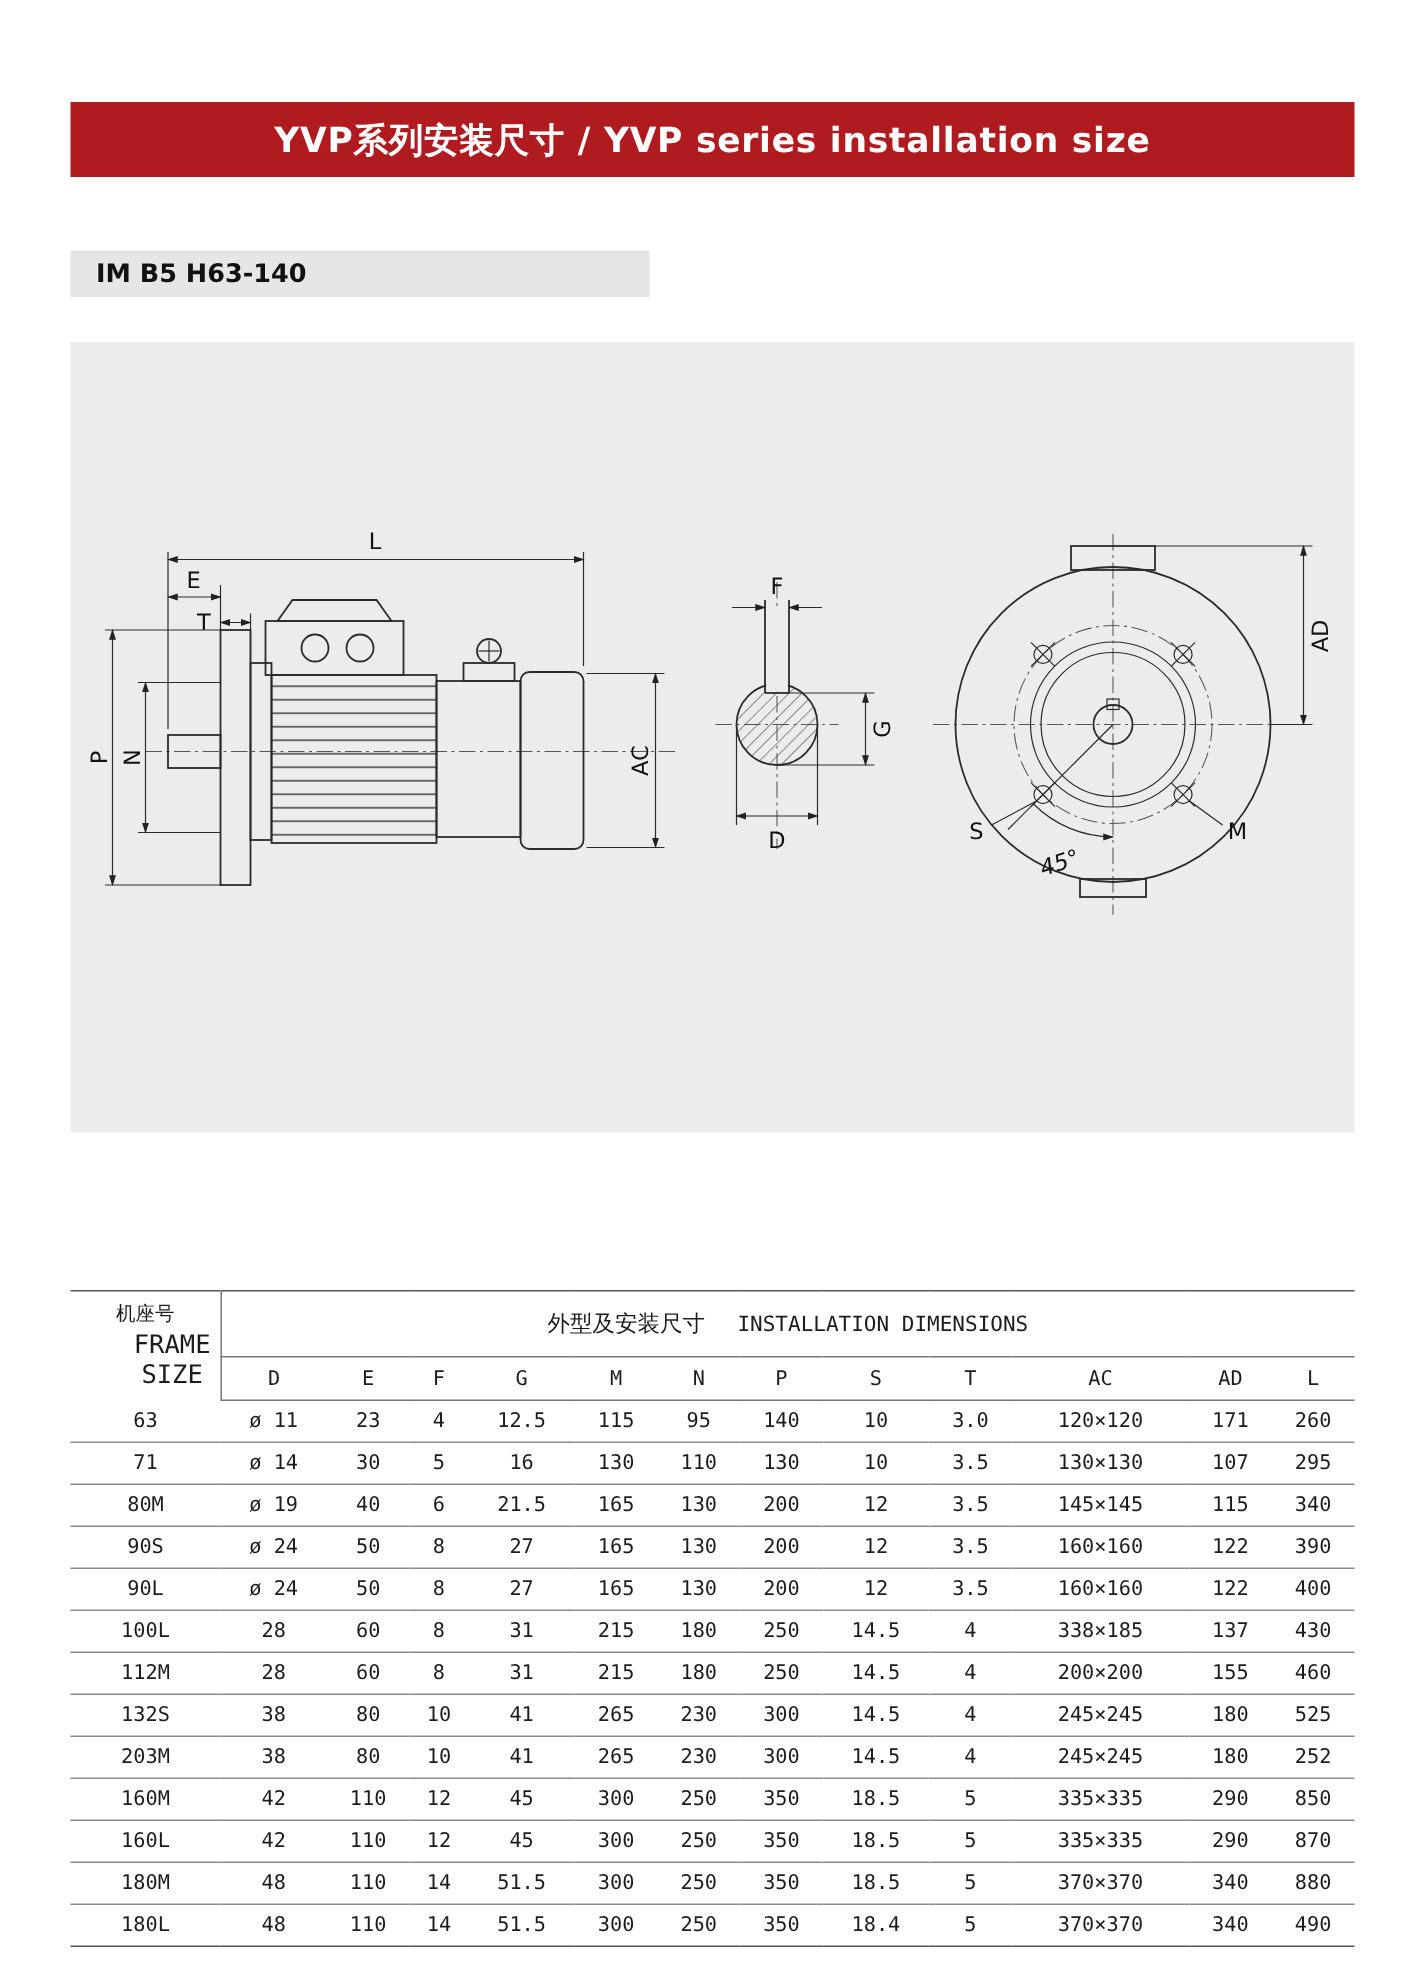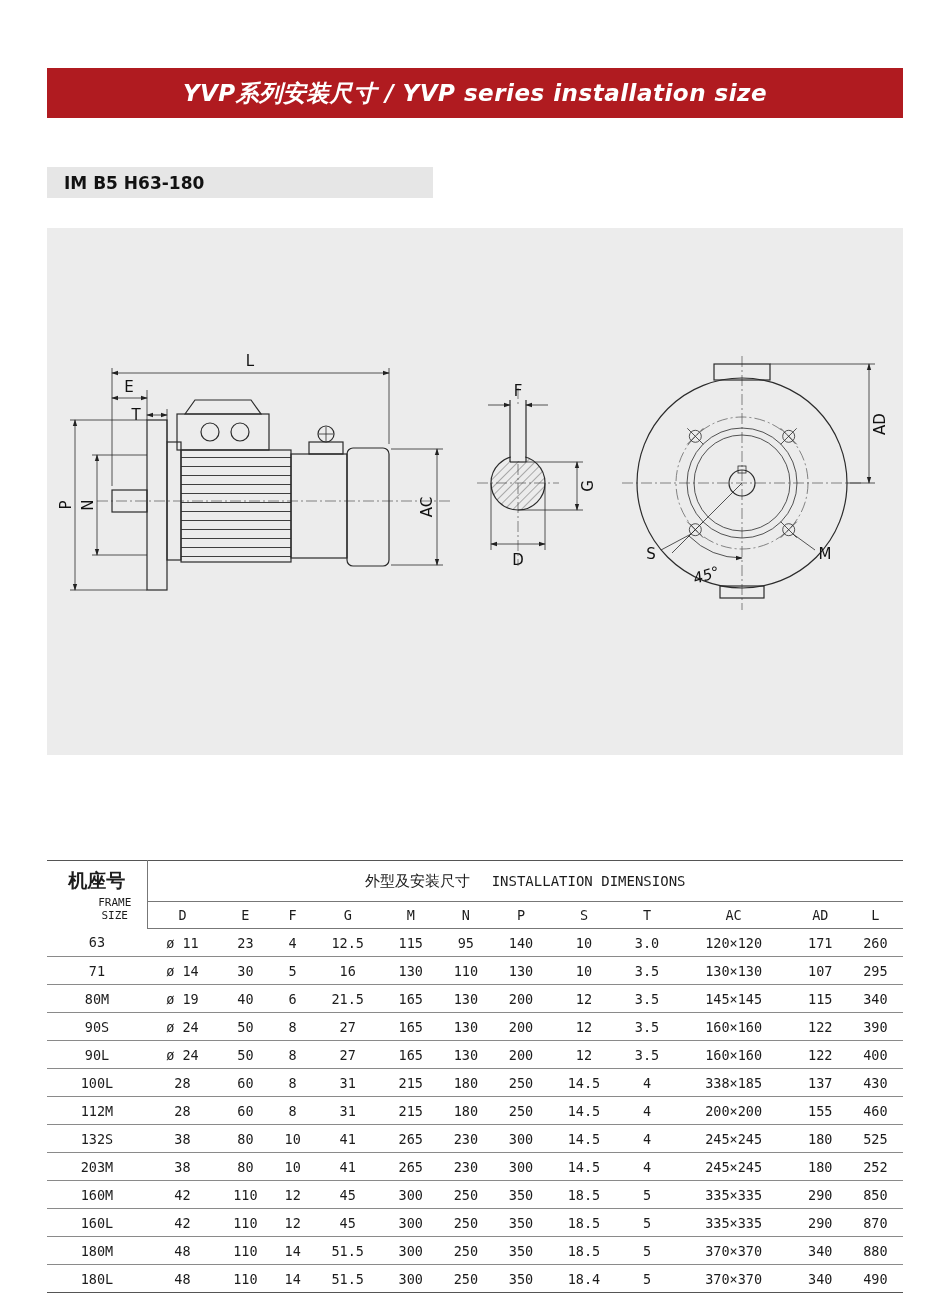--- a/index.html
+++ b/index.html
@@ -4,21 +4,21 @@
 <style>
   * { margin:0; padding:0; box-sizing:border-box; }
   html,body { background:#ffffff; }
   body { width:950px; height:1307px; font-family:"DejaVu Sans", sans-serif; position:relative; overflow:hidden; }
   .page { position:relative; width:950px; height:1307px; background:#ffffff; }
 
   .banner {
     position:absolute; left:47px; top:68px; width:856px; height:50px;
     background:#b01b20; color:#ffffff;
     display:flex; align-items:center; justify-content:center;
-    font-size:23px; font-weight:bold; letter-spacing:0.5px;font-style:italic;
+    font-size:23px; font-weight:bold; letter-spacing:0.5px;
   }
 
   .section-label {
     position:absolute; left:47px; top:167px; width:386px; height:31px;
     background:#e6e6e6; display:flex; align-items:center;
     padding-left:17px; font-size:17px; font-weight:bold; color:#111111;
   }
 
   .drawing-box {
     position:absolute; left:47px; top:228px; width:856px; height:527px;
@@ -33,40 +33,40 @@
   .dimtext { font-family:"DejaVu Sans", sans-serif; font-size:15px; fill:#111111; }
 
   .dim-table-wrap { position:absolute; left:47px; top:860px; width:856px; }
   table.dims {
     width:100%; border-collapse:collapse;
     font-family:"DejaVu Sans Mono", monospace; color:#1c1c1c;
     border-top:1.4px solid #555; border-bottom:1.4px solid #555;
   }
   table.dims th, table.dims td { font-weight:normal; text-align:center; vertical-align:middle; }
   th.frame-head { border-right:1px solid #777; width:100px; padding:6px 4px; }
-  th.frame-head .zh { display:block; font-size:19px; font-family:"DejaVu Sans", sans-serif;font-weight:bold; }
-  th.frame-head .en { display:block; font-size:11px; margin-top:2px;margin-left:36px; }
+  th.frame-head .zh { display:block; font-size:13px; font-family:"DejaVu Sans", sans-serif; }
+  th.frame-head .en { display:block; font-size:17px; margin-top:2px;margin-left:36px; }
   th.dims-group { border-bottom:1px solid #777; padding:10px 0; }
   th.dims-group .zh { font-size:15px; font-family:Liberation Serif, serif; margin-right:12px; }
   th.dims-group .en { font-size:14px; }
   tr.cols th { border-bottom:1px solid #777; padding:5px 2px; font-size:13.5px; }
   table.dims tbody td { padding:5.5px 2px; font-size:13.5px; border-bottom:1px solid #8a8a8a; }
   table.dims tbody tr:last-child td { border-bottom:none;text-align:center; }
 </style>
 </head>
 <body>
 
 <div class="page">
 
   <div class="banner" style="background: rgb(176, 27, 32);">
     <span>YVP系列安装尺寸 / YVP series installation size</span>
   </div>
 
   <div class="section-label">
-    <span>IM B5 H63-180</span>
+    <span>IM B5 H63-140</span>
   </div>
 
   <div class="drawing-box">
     <svg width="856" height="527" viewBox="0 0 856 527">
       <defs>
         <marker id="arr" viewBox="0 0 10 10" refX="9" refY="5" markerWidth="9" markerHeight="9" orient="auto-start-reverse">
           <path d="M0,1.8 L10,5 L0,8.2 z" fill="#222"></path>
         </marker>
         <pattern id="hatch" width="6" height="6" patternUnits="userSpaceOnUse" patternTransform="rotate(45)">
           <line x1="0" y1="0" x2="0" y2="6" stroke="#444" stroke-width="0.8"></line>

